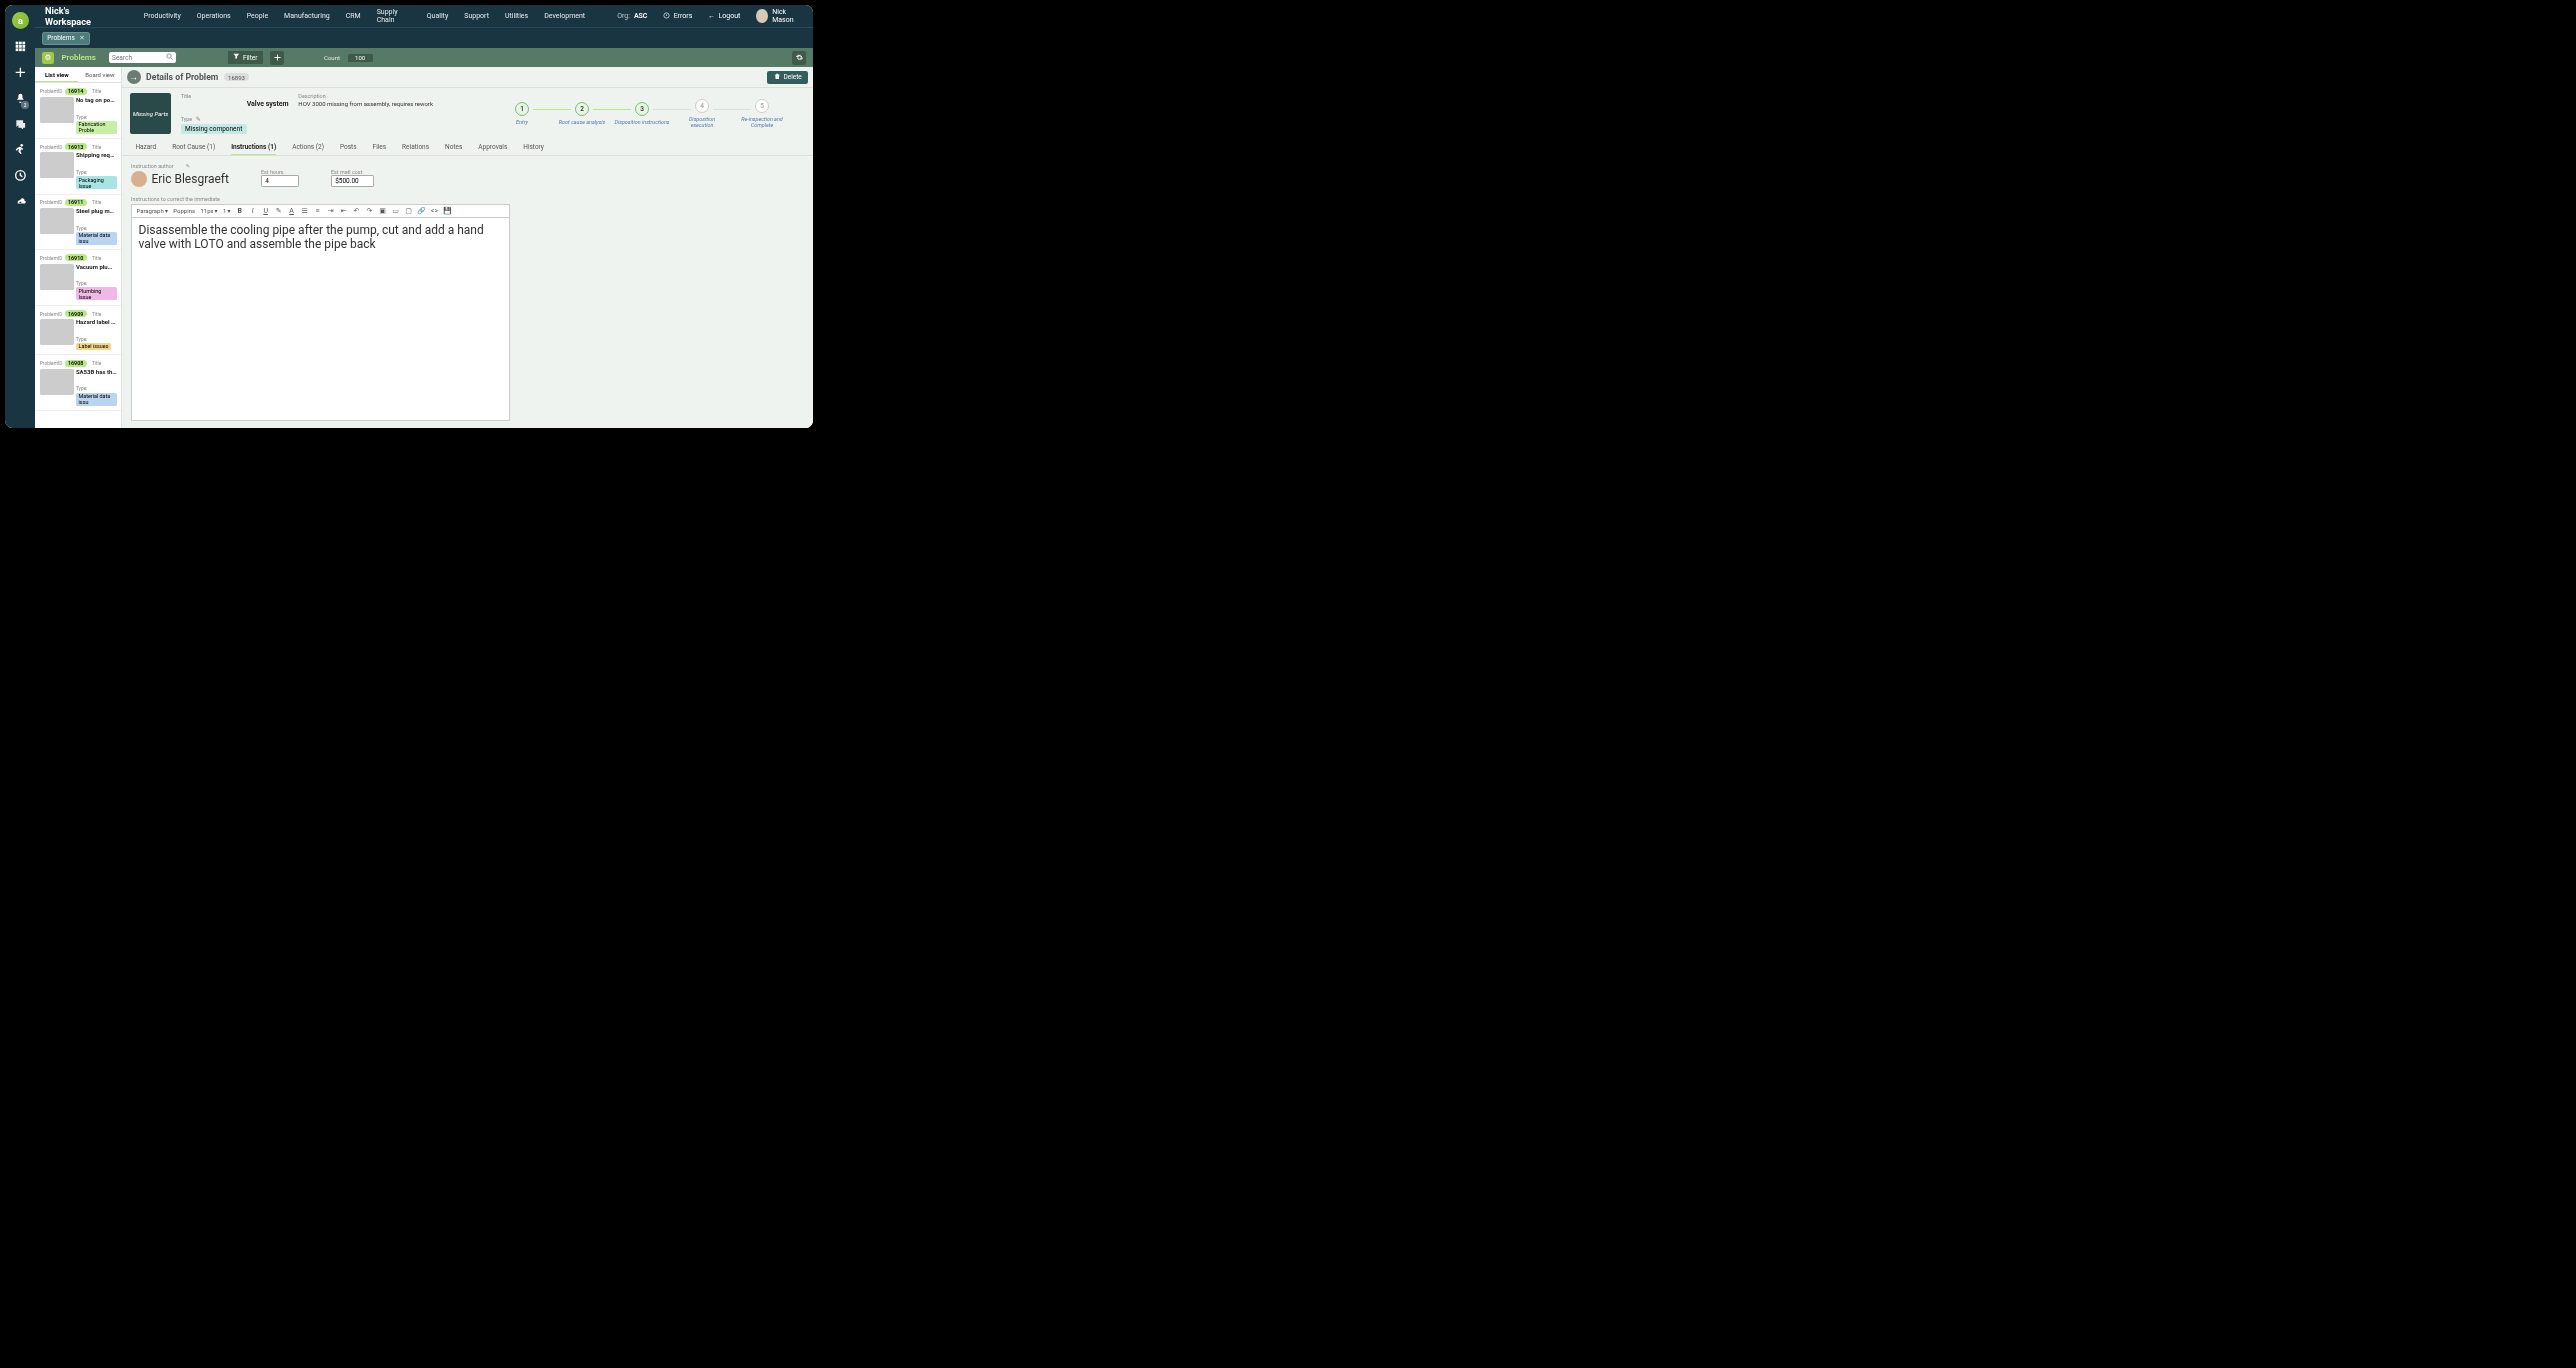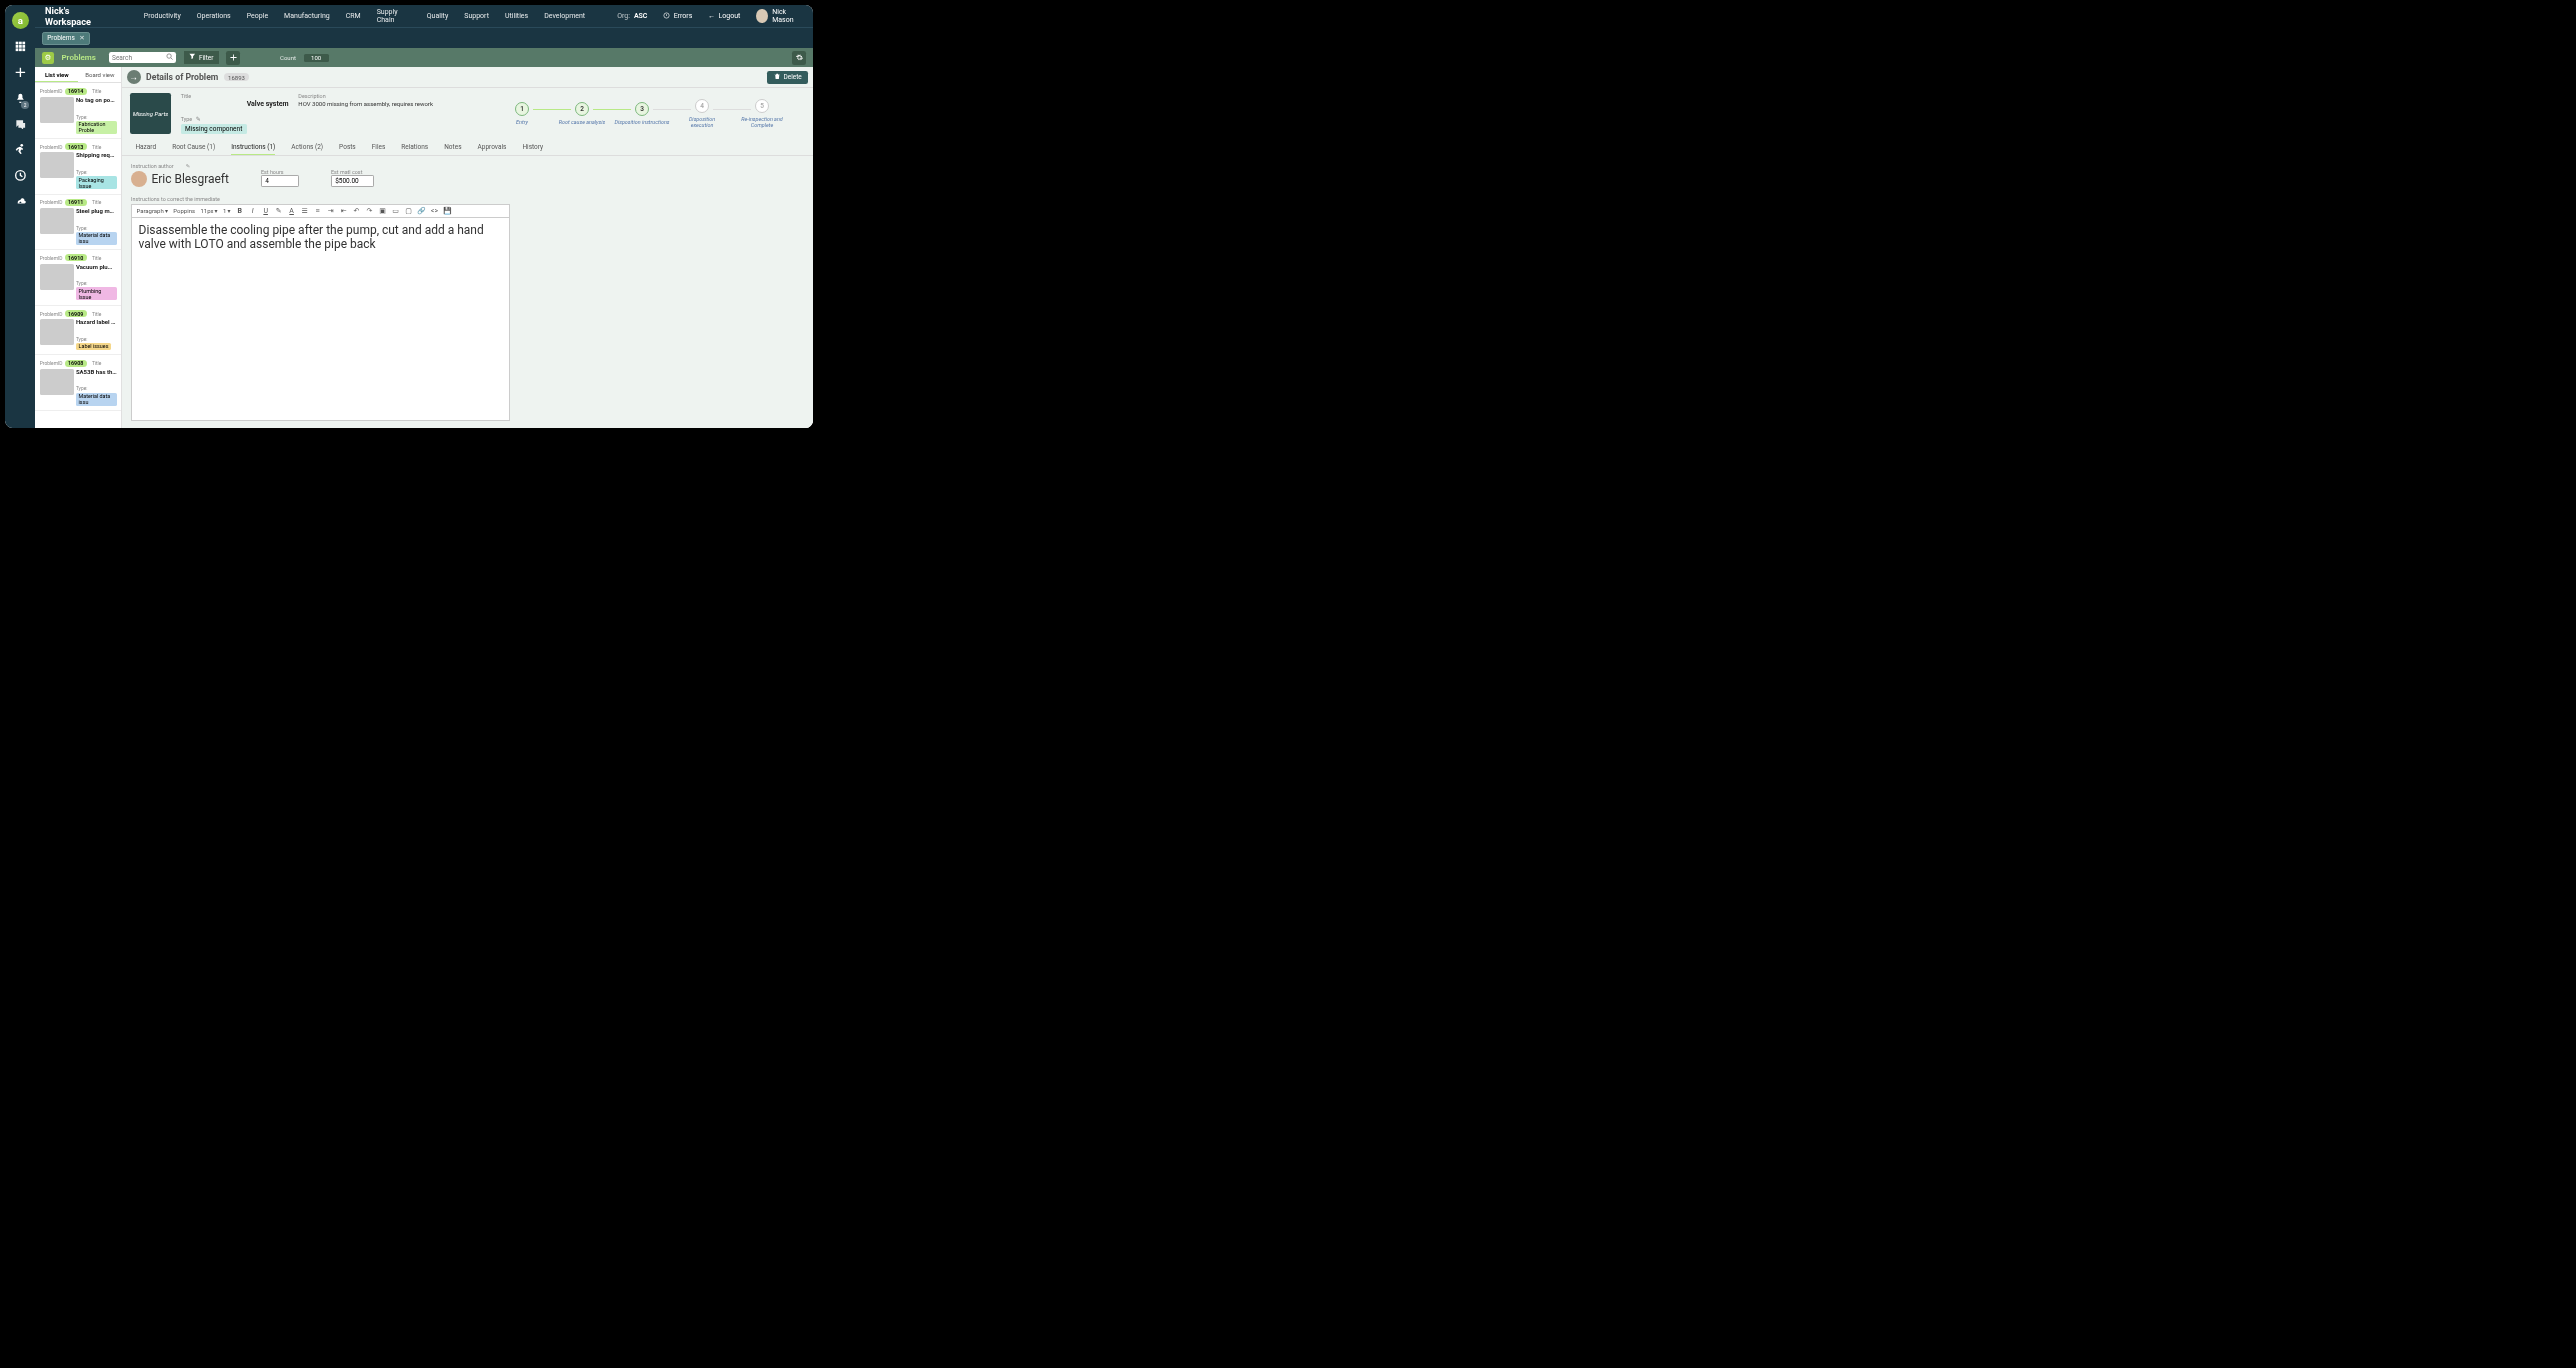--- a/index.html
+++ b/index.html
@@ -25,21 +25,21 @@
 
 .chipbar { background: #1a3542; height: 19.5px; display:flex; align-items:center; padding: 0 6.5px; }
 .chip { background:#4d7a7a; color:#fff; padding: 1.6px 4.3px; border-radius:2.2px; font-size:6.5px; display:flex; align-items:center; gap:4.3px; border:0.5px solid #6a9090; }
 .chip .x { cursor:pointer; opacity:.8; }
 
 .subheader { background: #577968; height: 19.5px; display:flex; align-items:center; padding: 0 6.5px; gap:7.6px; color:#fff; font-size:7px; }
 .subheader .module-icon { width:12px; height:12px; background:#9ecb47; border-radius:2.2px; display:flex;align-items:center;justify-content:center; font-size:7.6px; }
 .subheader .module-title { color:#b8e986; font-weight:600; font-size:8px; margin-right:5.4px; }
 .subheader .search-box { display:flex; align-items:center; background:#fff; border-radius:2.2px; padding:1.1px 3.2px; }
 .subheader .search-box input { border:0; outline:0; font-size:6.5px; width:54px; }
-.subheader .btn { background:#3d5a4a; padding:2.2px 5.4px; border-radius:0; display:flex;align-items:flex-end;gap:3.2px; cursor:pointer; font-size:6.5px; }
+.subheader .btn { background:#3d5a4a; padding:2.2px 5.4px; border-radius:0; display:flex;align-items:flex-end;gap:3.2px; cursor:pointer; font-size:6.5px;margin-left:44px; }
 .subheader .btn-icon { background:#3d5a4a; width:14px; height:14px; border-radius:2.2px; display:flex;align-items:center;justify-content:center; cursor:pointer; }
 .subheader .count-lbl { font-size:6px; opacity:.85; margin-left:32px; }
 .subheader .count-box { background:#3d5a4a; padding:0.5px 7.6px; border-radius:1.6px; font-size:6px; }
 .subheader .gear { margin-left:auto; background:#3d5a4a; width:14px;height:14px;border-radius:2.2px;display:flex;align-items:center;justify-content:center;cursor:pointer; }
 
 .content { flex:1; display:flex; background:#f5f5f5; overflow:hidden; }
 
 .list-panel { width: 87px; background:#fff; display:flex; flex-direction:column; border-right:0.5px solid #e0e0e0; }
 .view-tabs { display:flex; height:16px; border-bottom:0.5px solid #e0e0e0; font-size:6px; }
 .view-tab { flex:1; display:flex; align-items:center; justify-content:center; cursor:pointer; color:#555; }
@@ -78,21 +78,21 @@
 .stage .circle { width:14px; height:14px; border-radius:50%; border:1.1px solid #7db87d; background:#fff; display:flex;align-items:center;justify-content:center; font-size:6.5px; font-weight:600; color:#333; }
 .stage.done .circle { background:#e8f5e0; }
 .stage.inactive .circle { border-color:#ccc; color:#aaa; }
 .stage .stage-lbl { font-size:5.4px; color:#5577aa; font-style:italic; margin-top:3.2px; text-align:center; white-space:nowrap; }
 .stage.inactive .stage-lbl { white-space:normal; width:49px; }
 .stage-line { height:0.5px; background:#b8e986; width:38px; margin:0 -16px; margin-top:-9.7px; }
 .stage-line.grey { background:#ddd; }
 
 .detail-tabs { display:flex; gap:16px; padding:0 13px; border-bottom:0.5px solid #ddd; font-size:6.5px; color:#555; }
 .detail-tab { padding:3.2px 0; cursor:pointer; }
-.detail-tab.active { font-weight:400; color:#222; border-bottom:1.6px solid #b8e986; }
+.detail-tab.active { font-weight:700; color:#222; border-bottom:1.6px solid #b8e986; }
 
 .inst-body { padding:6.5px 8.7px; flex:1; display:flex; flex-direction:column; overflow:hidden; }
 .inst-row { display:flex; gap:32px; align-items:flex-end; margin-bottom:8.7px; }
 .inst-field .fld-label { font-size:5.4px; color:#888; }
 .inst-field input { border:0.5px solid #aaa; padding:1.1px 3.2px; font-size:6.5px; width:38px; border-radius:1.1px; }
 .author-box { display:flex; align-items:center; gap:4.3px; margin-top:2.2px; }
 .author-box .av { width:16px; height:16px; border-radius:50%; background:#d8b090; }
 .author-box .nm { font-size:12px; color:#333; }
 
 .editor-wrap { flex:1; display:flex; flex-direction:column; }

